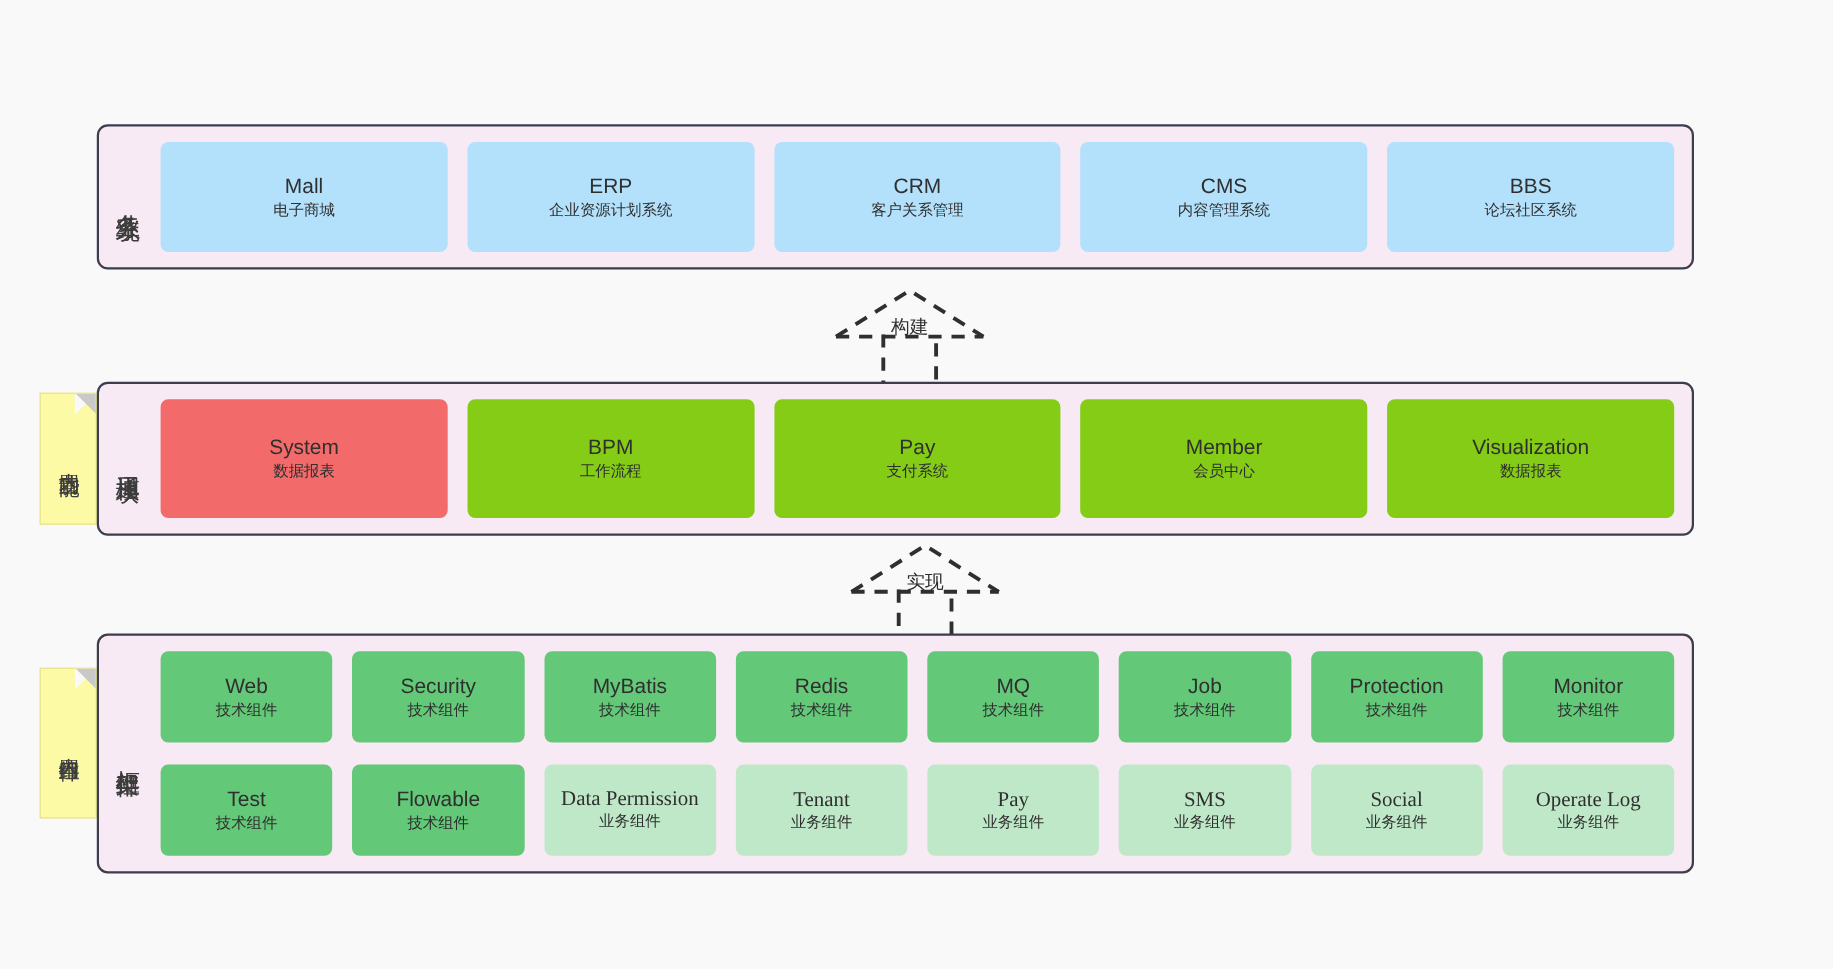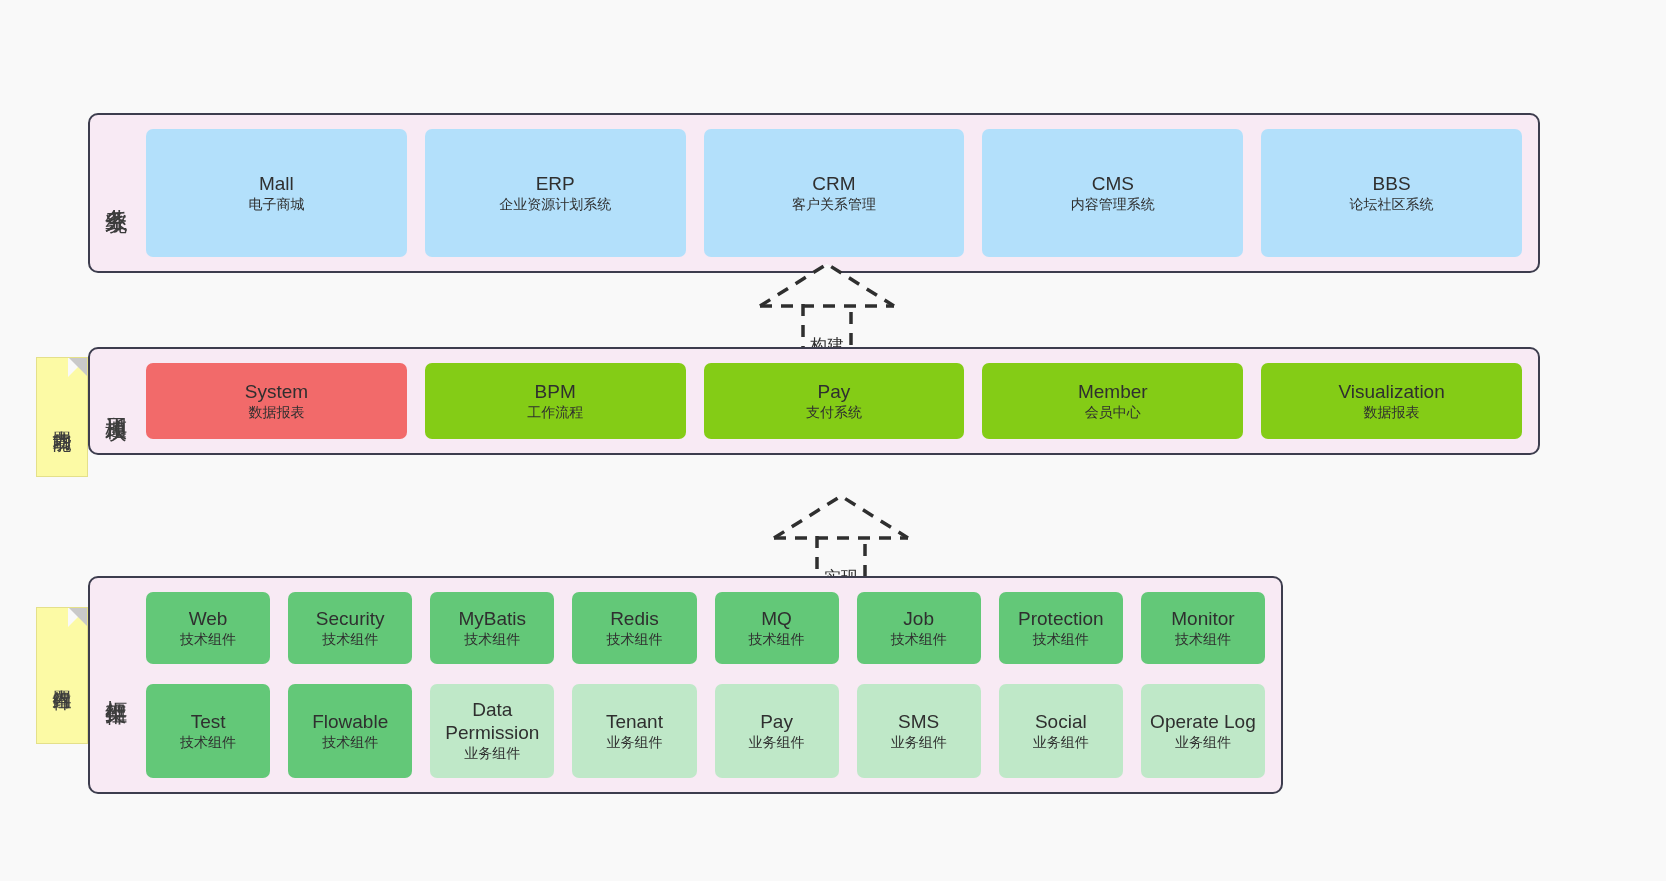--- a/index.html
+++ b/index.html
@@ -91,21 +91,21 @@
     color: #2f2f2f;
     white-space: nowrap;
   }
   .node.wrap .n-en { white-space: normal; line-height: 1.2; }
 
   
   .c-blue       { background: #b3e0fb; }
   .c-red        { background: #f26a6a; }
   .c-pink       { background: #84cc16; }
   .c-green      { background: #63c878; }
-  .c-greenlight { background: #bfe8c8; }
+  .c-greenlight { background: #bfe8c8; font-family: Liberation Serif, serif; }
 
   
   .note {
     position: absolute;
     width: 52px;
     background: #fcfaa5;
     border: 1px solid #e4e08a;
     box-sizing: border-box;
     display: flex;
     align-items: center;
@@ -150,29 +150,28 @@
     position: absolute;
     left: 50%;
     transform: translateX(-50%);
     top: 30px;
     font-size: 17px;
     color: #2f2f2f;
     background: transparent;
     padding: 0 3px;
     white-space: nowrap;
     user-select: none;
-    margin-top: 48px;
   }
 </style>
 </head>
 <body>
 
 <div id="canvas">
 
-  <div class="layer" id="layer-business" style="left:88px; top:113px; width:1452px; height:160px;">
+  <div class="layer" id="layer-business" style="left:88px; top:113px; width:1452px; height:132px;">
     <div class="layer-title">业务系统</div>
     <div class="layer-body">
       <div class="row">
 
         <div class="node c-blue">
           <span class="n-en">Mall</span>
           <span class="n-cn">电子商城</span>
         </div>
 
 
@@ -210,21 +209,21 @@
     </svg>
     <span class="conn-label">构建</span>
   </div>
 
   <div class="note" id="note-builtin-function" style="left:36px; top:357px; height:120px;">
     <span class="note-text">内置功能</span>
     <span class="fold-bg"></span>
     <span class="fold"></span>
   </div>
 
-  <div class="layer" id="layer-common" style="left:88px; top:347px; width:1452px; height:108px;">
+  <div class="layer" id="layer-common" style="left:88px; top:347px; width:1452px; height:140px;">
     <div class="layer-title">通用模块</div>
     <div class="layer-body">
       <div class="row">
 
         <div class="node c-red">
           <span class="n-en">System</span>
           <span class="n-cn">数据报表</span>
         </div>
 
 
@@ -260,21 +259,21 @@
     </svg>
     <span class="conn-label">实现</span>
   </div>
 
   <div class="note" id="note-builtin-component" style="left:36px; top:607px; height:137px;">
     <span class="note-text">内置组件</span>
     <span class="fold-bg"></span>
     <span class="fold"></span>
   </div>
 
-  <div class="layer" id="layer-framework" style="left:88px; top:576px; width:1195px; height:218px;">
+  <div class="layer" id="layer-framework" style="left:88px; top:576px; width:1452px; height:218px;">
     <div class="layer-title">框架组件</div>
     <div class="layer-body">
 
       <div class="row">
         <div class="node c-green">
           <span class="n-en">Web</span>
           <span class="n-cn">技术组件</span>
         </div>
         <div class="node c-green">
           <span class="n-en">Security</span>

